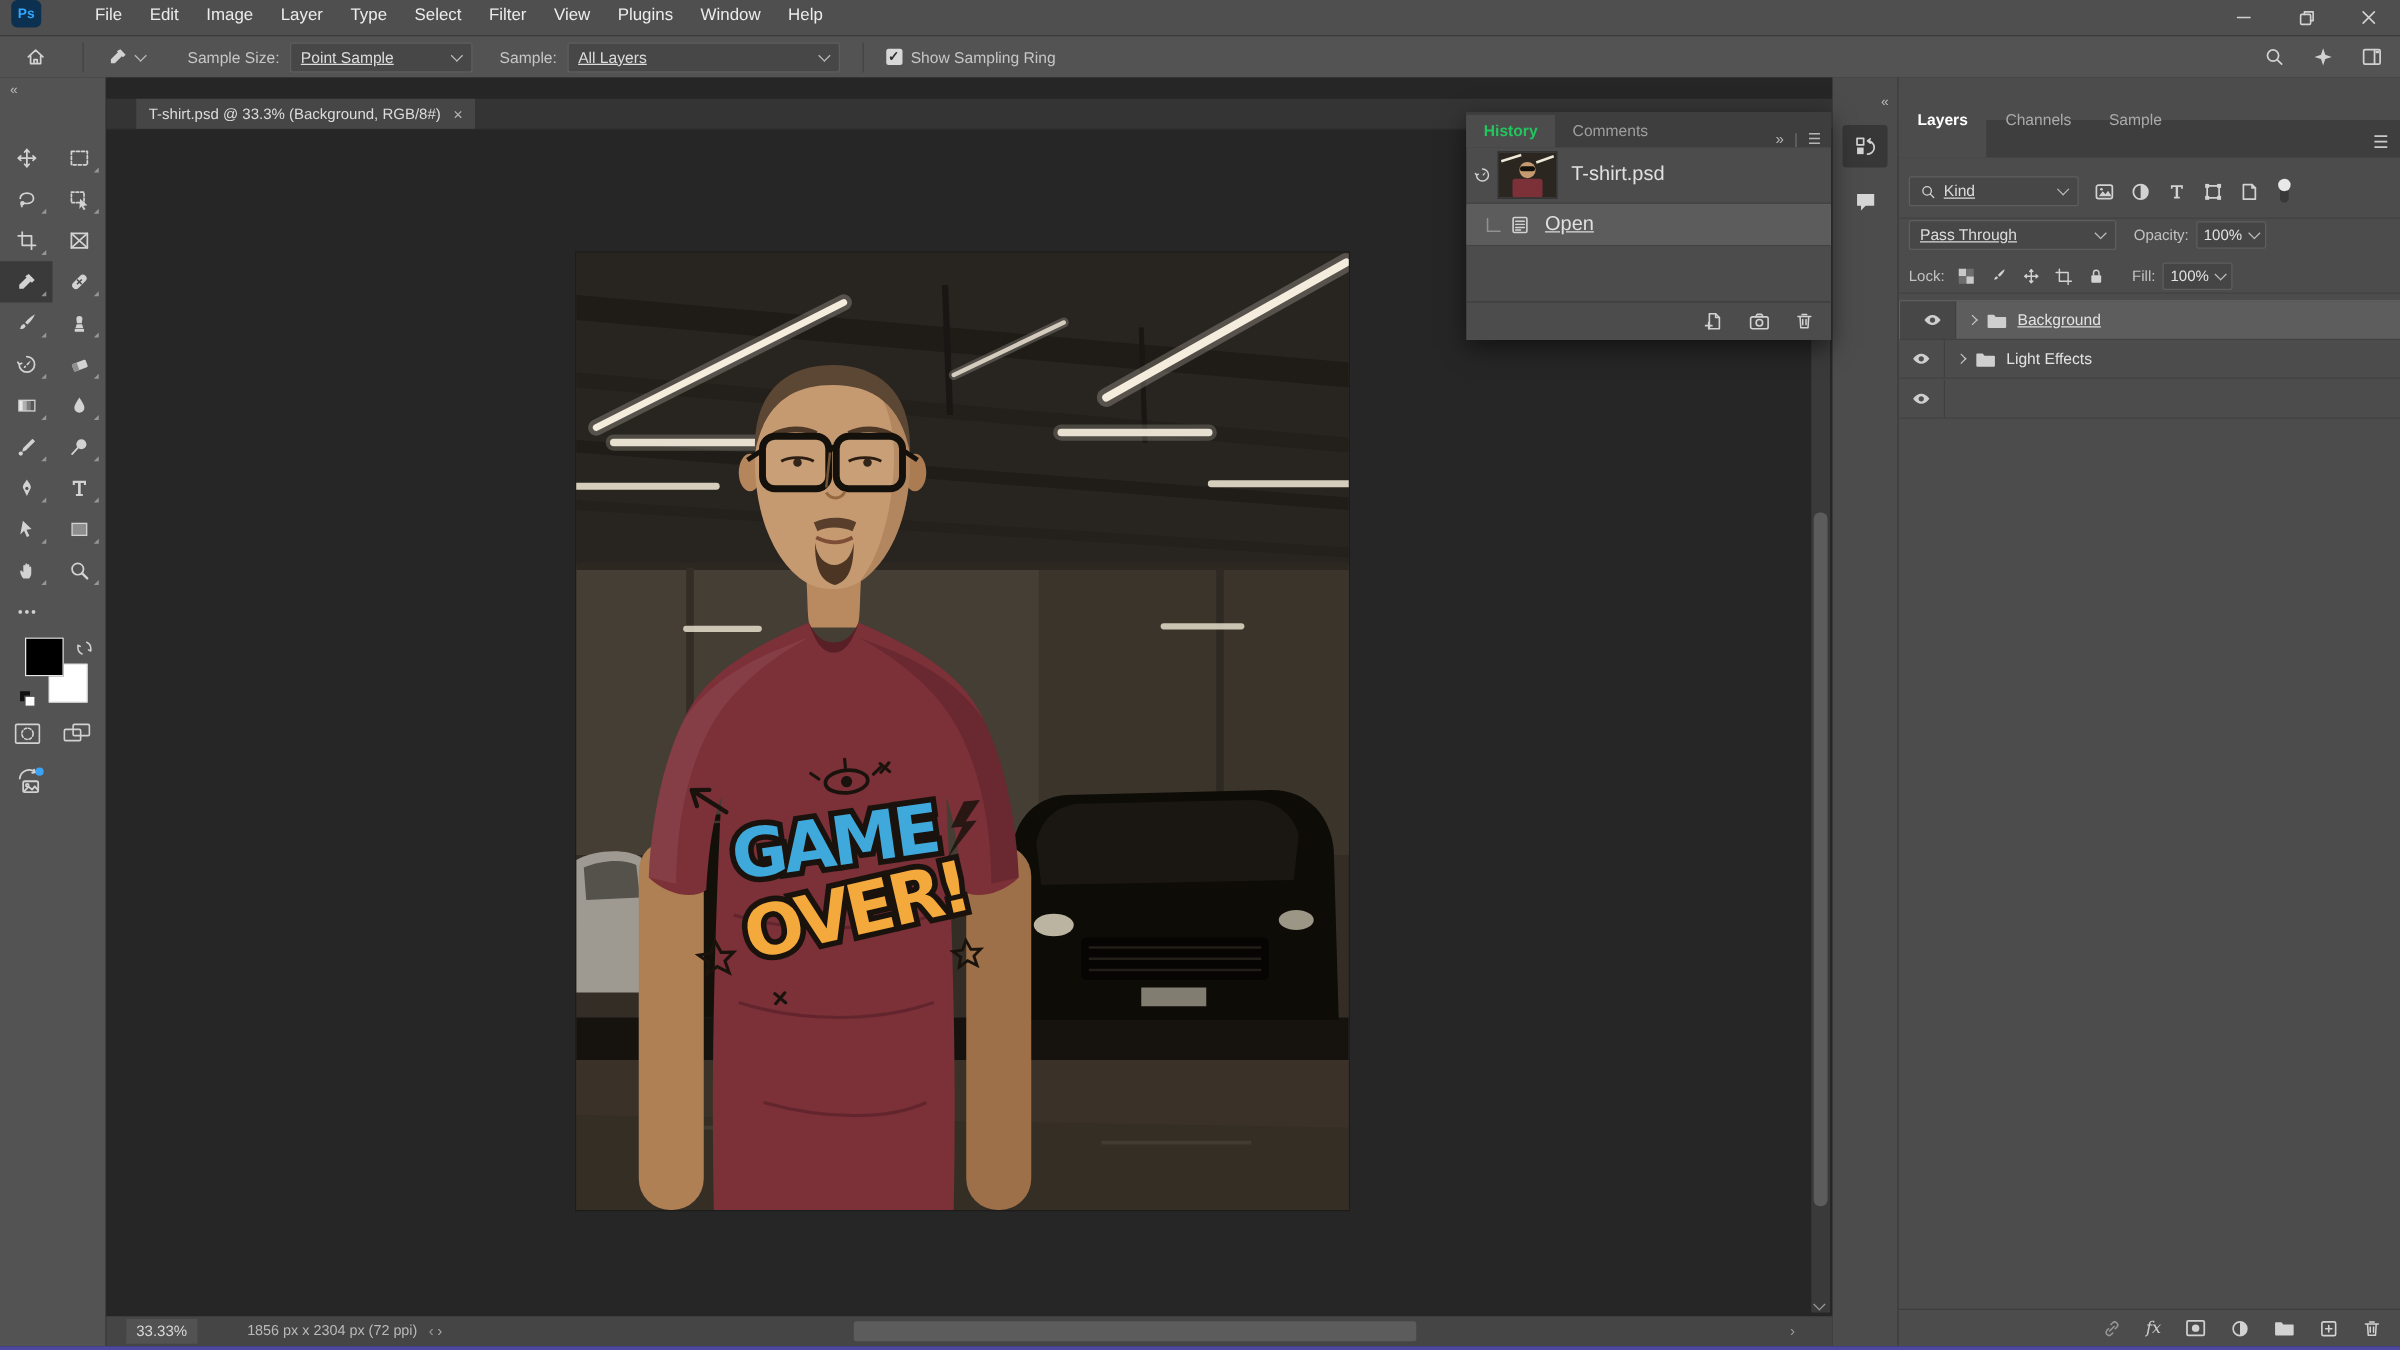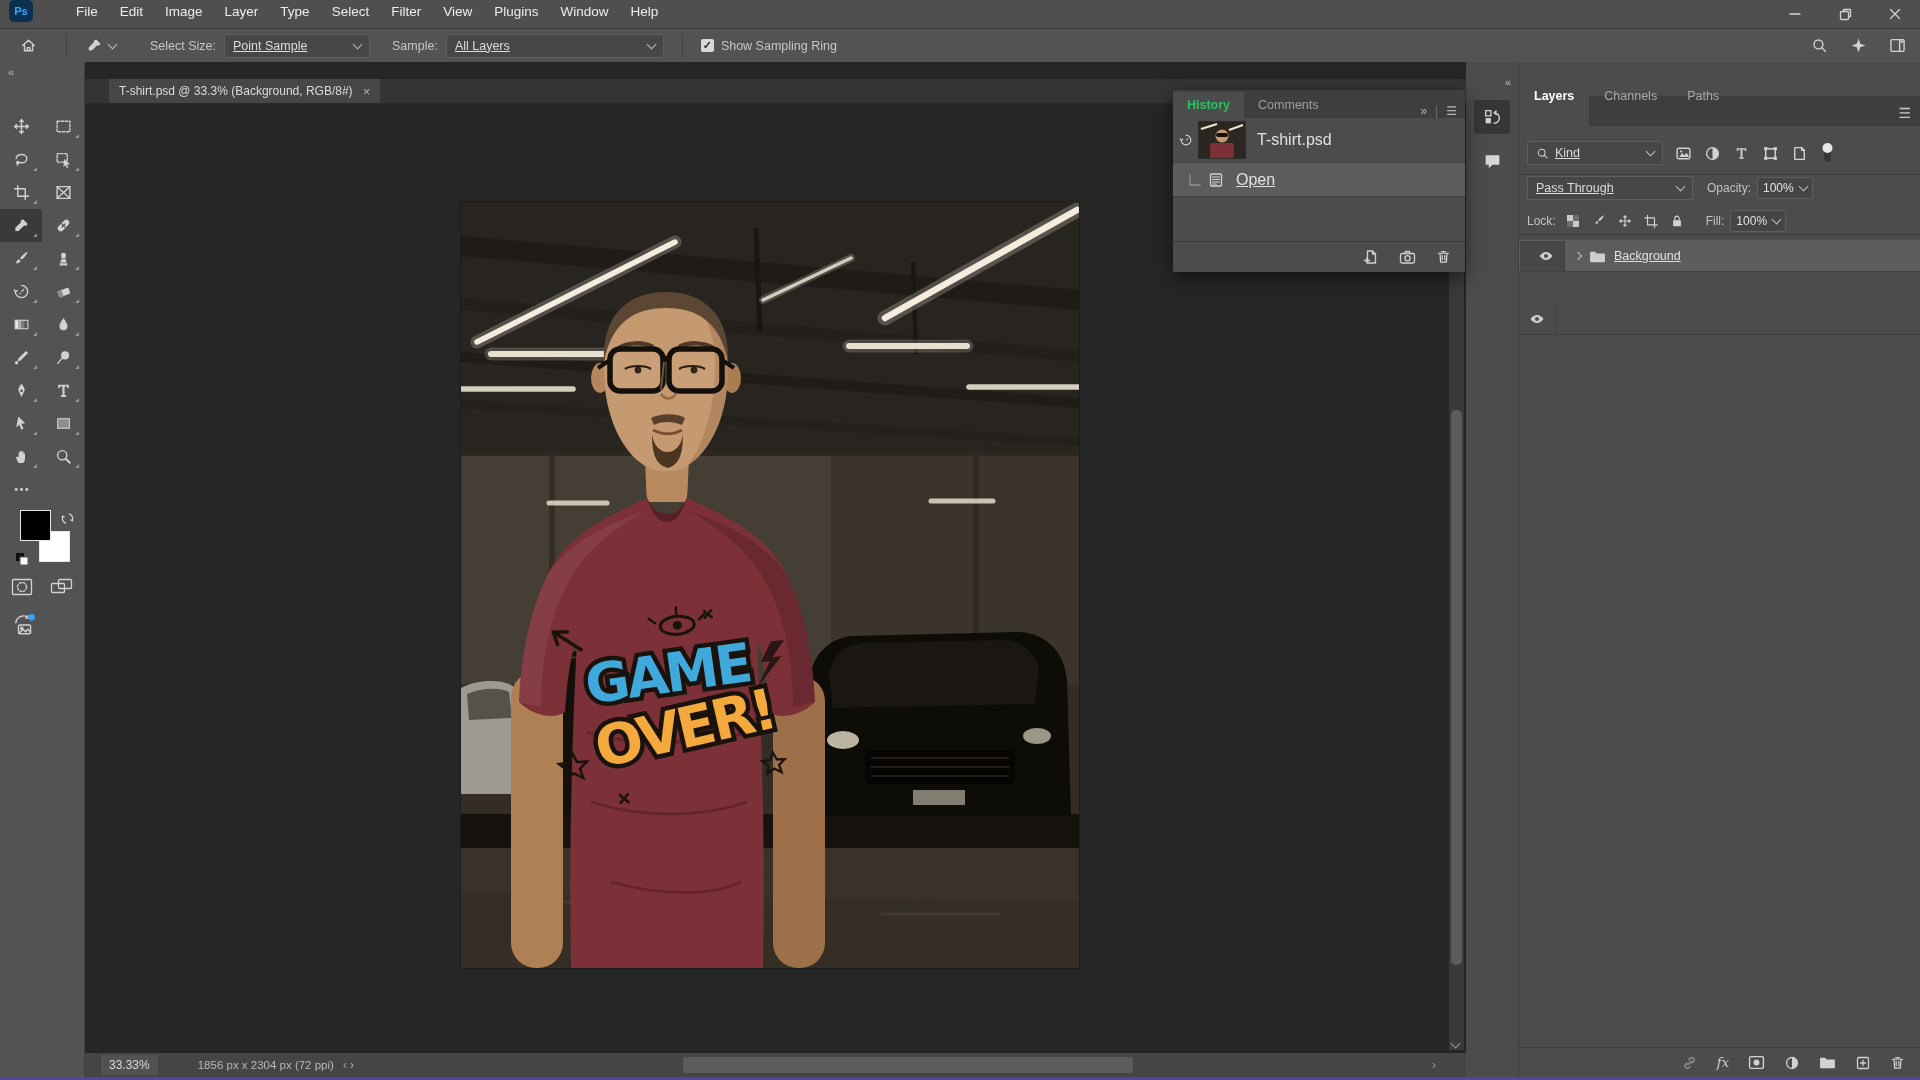--- a/index.html
+++ b/index.html
@@ -145,21 +145,21 @@
           <path d="M2.5 8L8 3l5.5 5M4.2 7v6h7.6V7M6.8 13v-3h2.4v3"></path>
         </svg>
     </div>
     <div class="ob-sep"></div>
     <div style="display:flex;align-items:center;gap:6px;padding:0 8px;">
       <svg width="18" height="18" viewBox="0 0 16 16">
           <path class="fillic" d="M10 2.2l3.8 3.8-1.9 1.9-.8-.8-5 5H3.3v-2.8l5-5-.8-.8z"></path>
         </svg>
       <span class="chev"></span>
     </div>
-    <span class="ob-label" style="margin-left:26px;">Select Size:</span>
+    <span class="ob-label" style="margin-left:26px;">Sample Size:</span>
     <div class="sel" style="width:128px;">
       <span>Point Sample</span>
         <span class="chev"></span>
     </div>
     <span class="ob-label" style="margin-left:22px;">Sample:</span>
     <div class="sel" style="width:200px;">
       <span>All Layers</span>
         <span class="chev"></span>
     </div>
     <div class="ob-sep" style="margin:0 18px;"></div>
@@ -554,21 +554,21 @@
       <svg width="19" height="19" viewBox="0 0 18 18">
           <path d="M2.5 3h13v9H9l-3.5 3.5V12h-3z" fill="#d6d6d6"></path>
         </svg>
     </div>
   </div>
 
   <div class="right-panel">
     <div class="rp-tabs">
       <div class="rp-tab active">Layers</div>
       <div class="rp-tab">Channels</div>
-      <div class="rp-tab">Paths</div>
+      <div class="rp-tab">Sample</div>
       <span class="rp-menu">☰</span>
     </div>
 
     <div class="kind-row">
       <div class="sel kind-box">
         <svg class="ic" width="13" height="13" viewBox="0 0 16 16" style="margin-right:6px;">
             <circle cx="7" cy="7" r="4.2"></circle>
             <path d="M10.2 10.2l3.3 3.3"></path>
           </svg>
         <span>Kind</span>
@@ -673,20 +673,35 @@
           </svg>
       </div>
       <div class="layer-main">
         <span class="gchev"></span>
         <svg width="17" height="15" viewBox="0 0 16 14">
             <path d="M1 3.2c0-.4.3-.7.7-.7h4.1l1.4 1.7h7.1c.4 0 .7.3.7.7v6.9c0 .4-.3.7-.7.7H1.7c-.4 0-.7-.3-.7-.7z" fill="#cfcfcf"></path>
           </svg>
         <span class="layer-name">Background</span>
       </div>
     </div>
+    <div class="layer-row" style="top:210px;">
+      <div class="eye-cell">
+        <svg width="16" height="16" viewBox="0 0 16 16">
+            <path d="M1.5 8c2-2.7 4.2-4 6.5-4s4.5 1.3 6.5 4c-2 2.7-4.2 4-6.5 4S3.5 10.7 1.5 8z" fill="#cfcfcf"></path>
+            <circle cx="8" cy="8" r="2.1" fill="#4e4e4e"></circle>
+          </svg>
+      </div>
+      <div class="layer-main">
+        <span class="gchev"></span>
+        <svg width="17" height="15" viewBox="0 0 16 14">
+            <path d="M1 3.2c0-.4.3-.7.7-.7h4.1l1.4 1.7h7.1c.4 0 .7.3.7.7v6.9c0 .4-.3.7-.7.7H1.7c-.4 0-.7-.3-.7-.7z" fill="#cfcfcf"></path>
+          </svg>
+        <span class="layer-name">Light Effects</span>
+      </div>
+    </div>
     <div class="layer-row" style="top:242px;">
       <div class="eye-cell">
         <svg width="16" height="16" viewBox="0 0 16 16">
             <path d="M1.5 8c2-2.7 4.2-4 6.5-4s4.5 1.3 6.5 4c-2 2.7-4.2 4-6.5 4S3.5 10.7 1.5 8z" fill="#cfcfcf"></path>
             <circle cx="8" cy="8" r="2.1" fill="#4e4e4e"></circle>
           </svg>
       </div>
     </div>
 
     <div class="rp-bottom">

